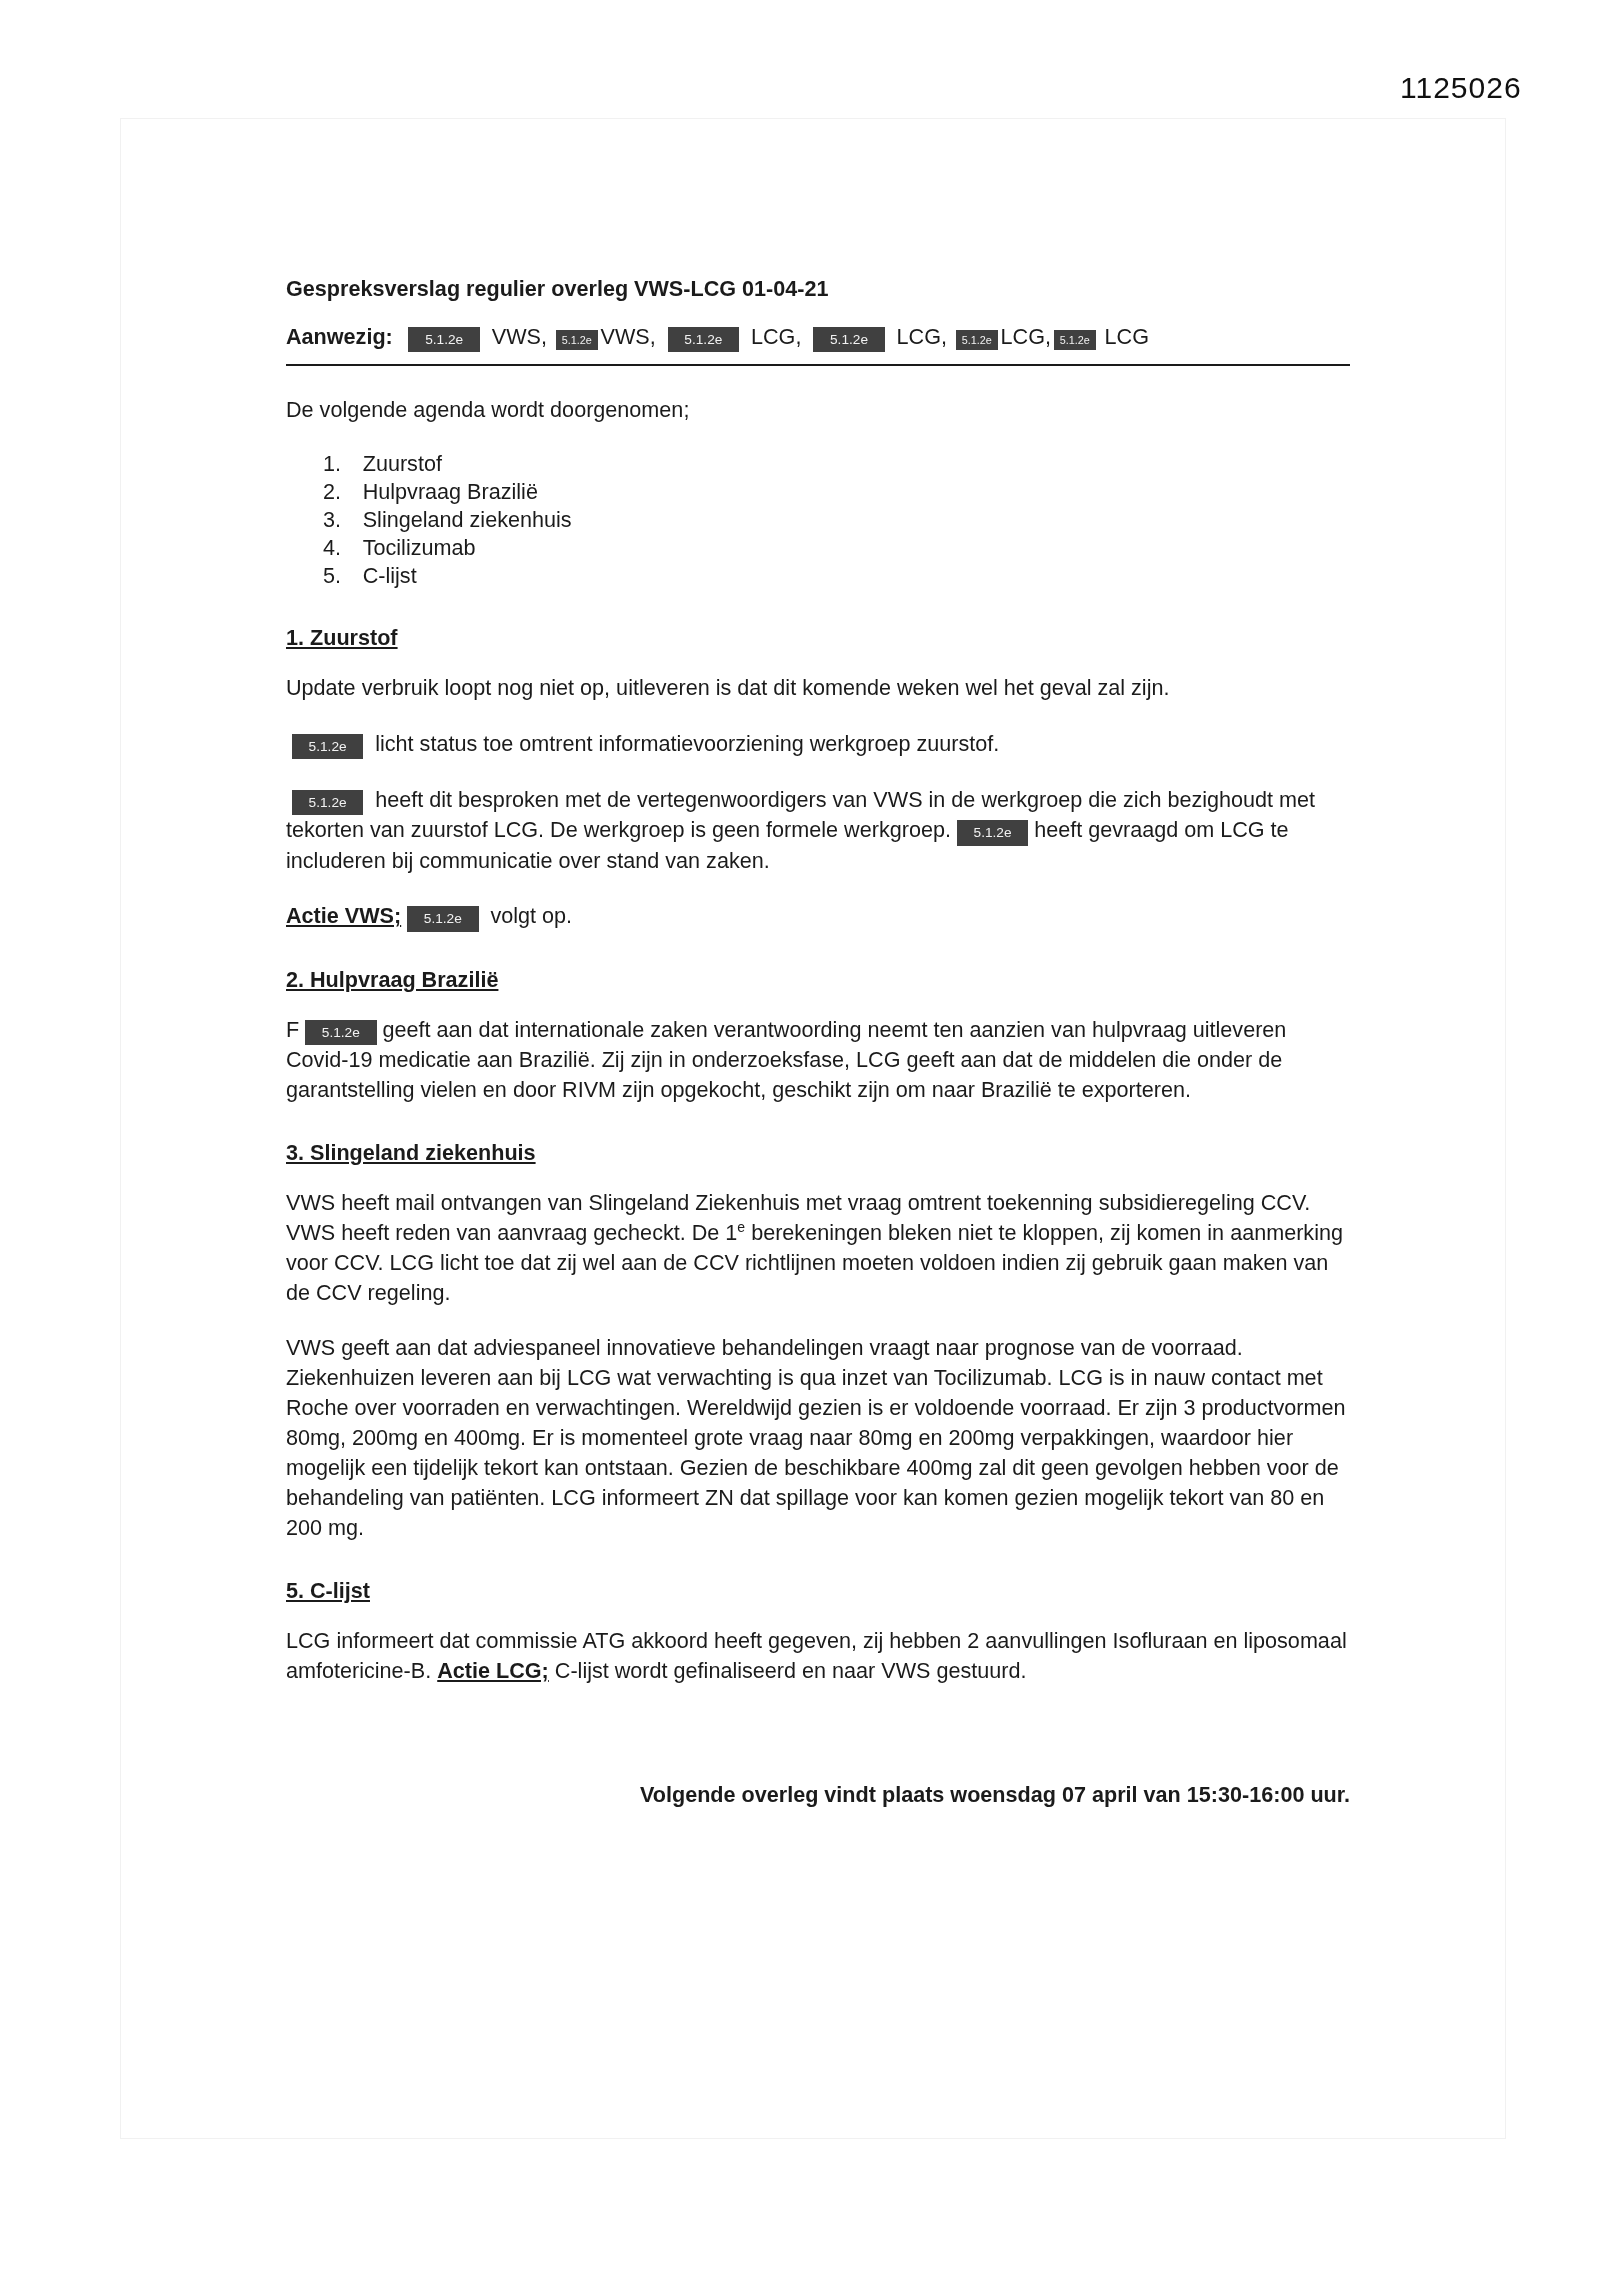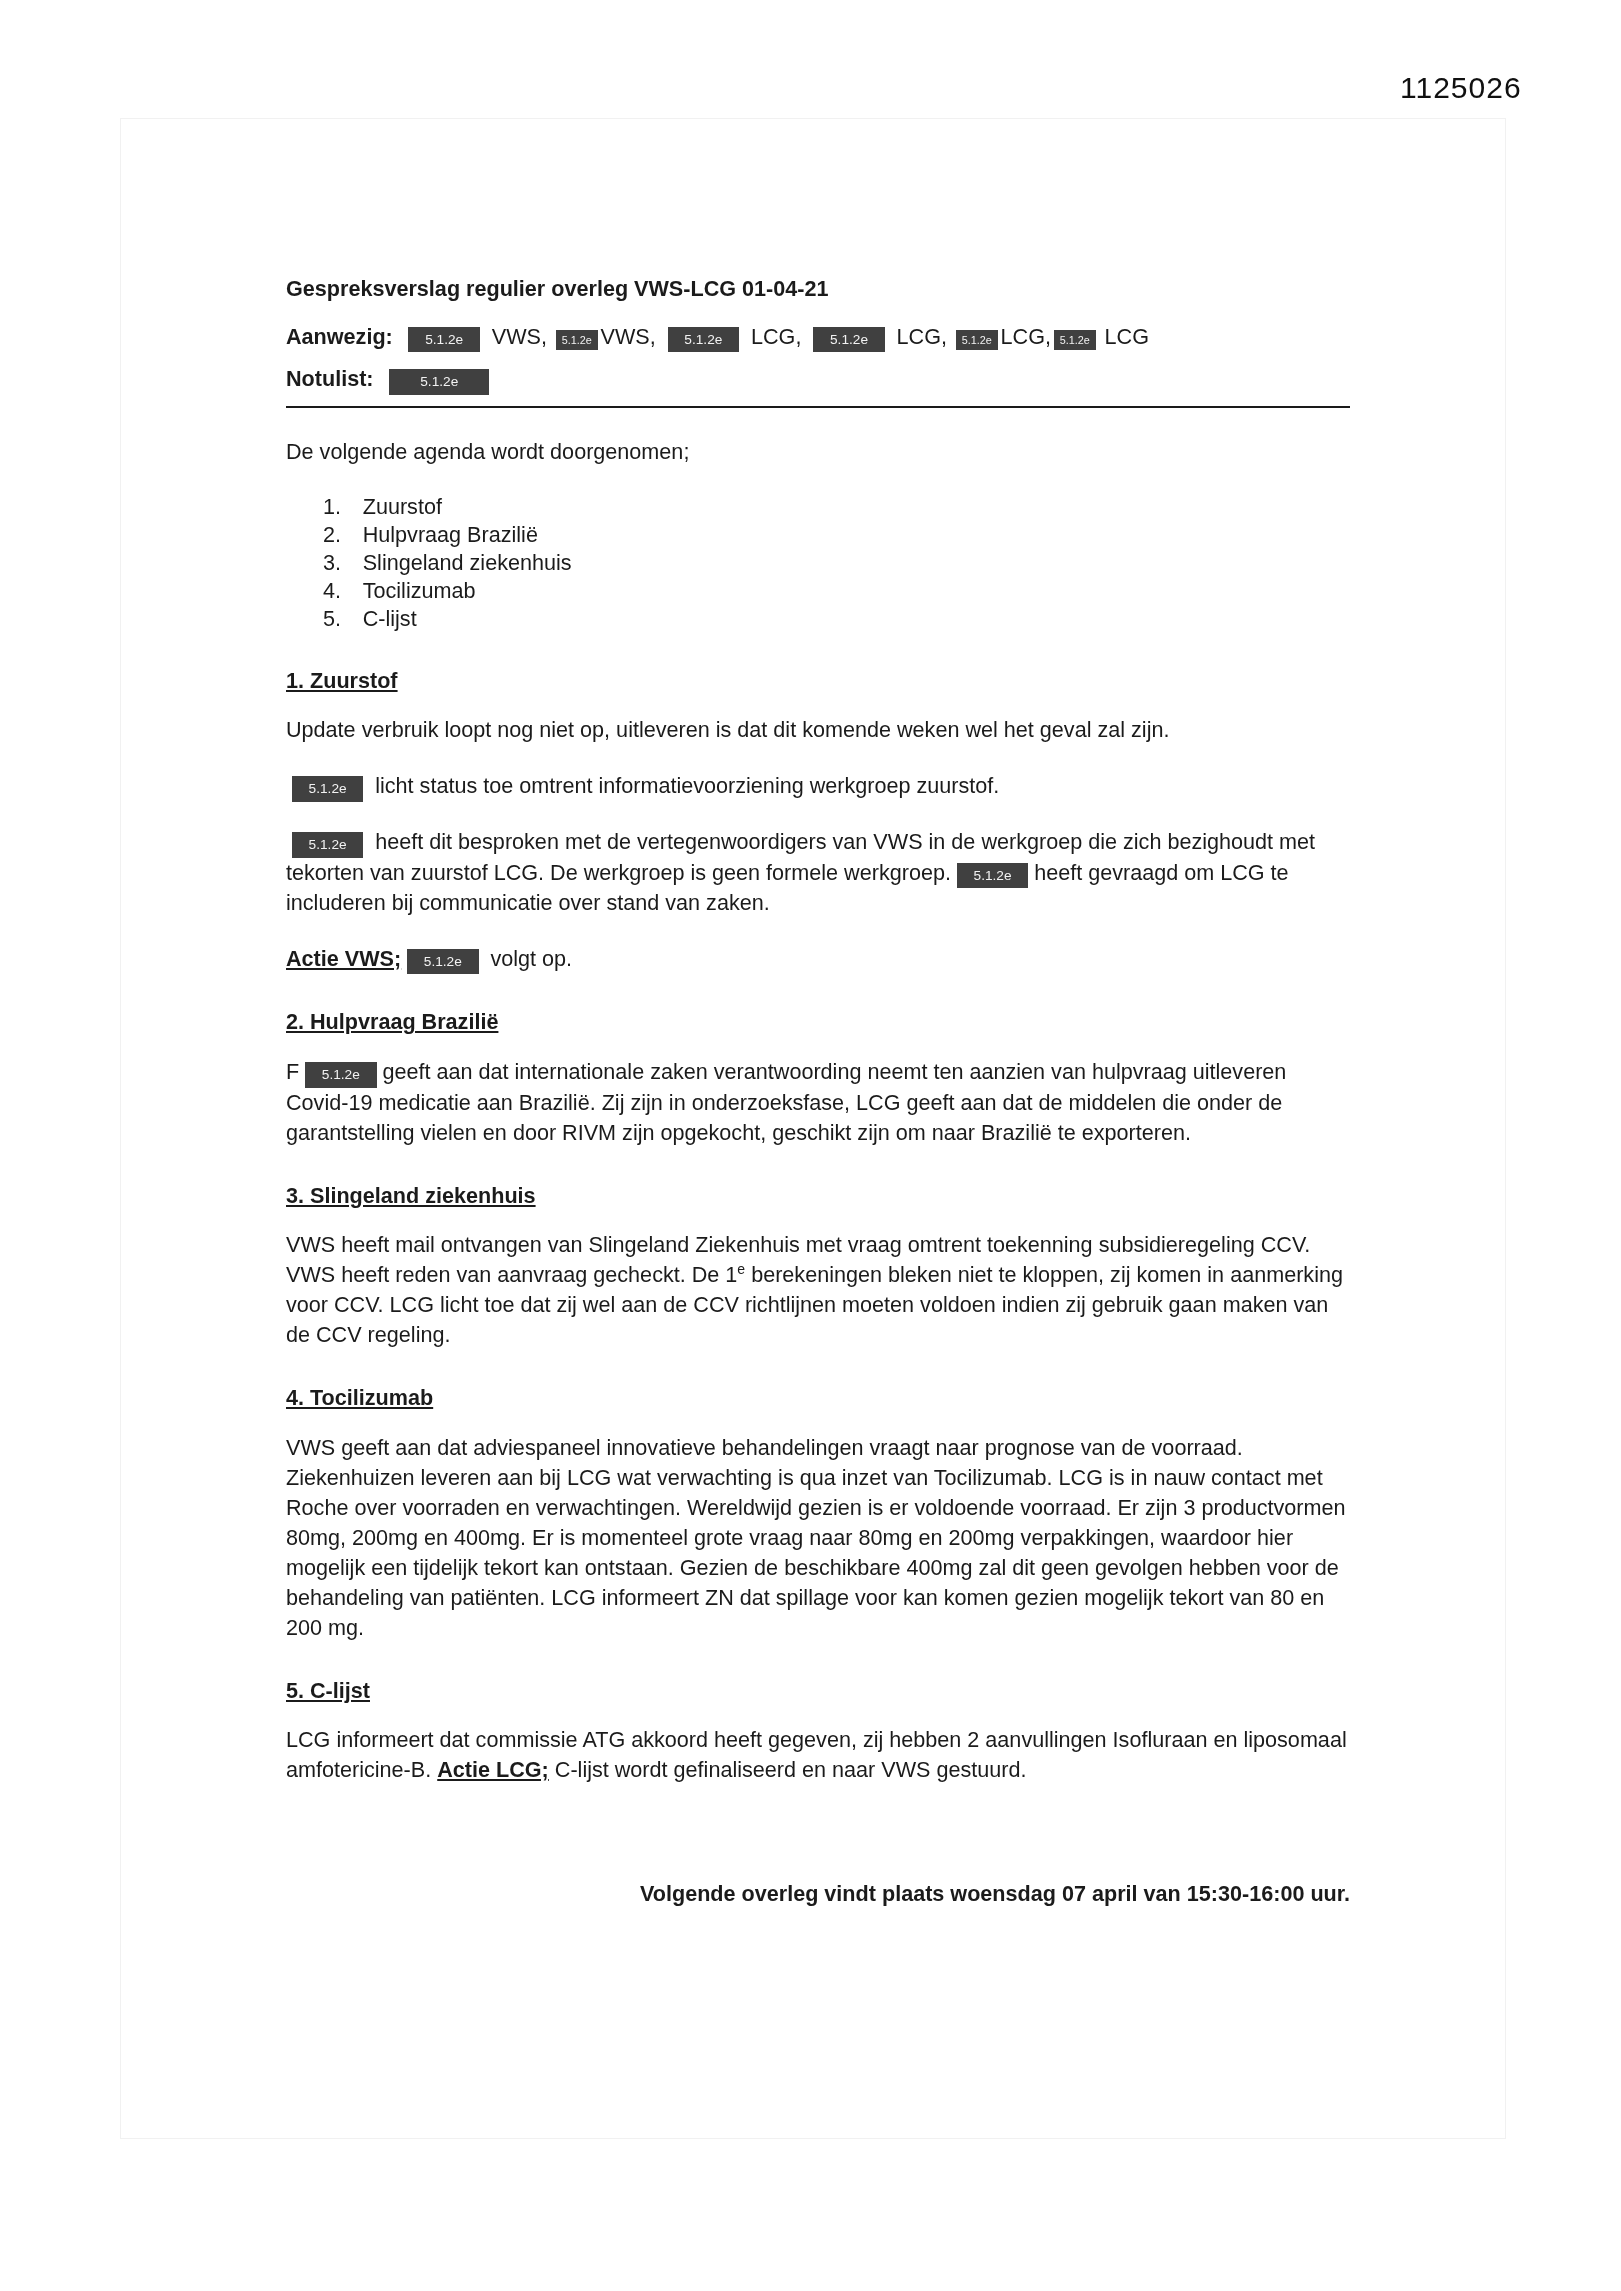--- a/index.html
+++ b/index.html
@@ -117,21 +117,20 @@
 <div class="scan-edge"></div>
 
 <div class="doc-number">1125026</div>
 
 <div class="content">
 
   <p class="title">Gespreksverslag regulier overleg VWS-LCG 01-04-21</p>
 
   <p class="meta-line"><span class="meta-label">Aanwezig:</span><span id="aanwezig-segs"><span class="redaction">5.1.2e</span><span> VWS, </span><span class="redaction sm">5.1.2e</span><span>VWS, </span><span class="redaction">5.1.2e</span><span> LCG, </span><span class="redaction">5.1.2e</span><span> LCG, </span><span class="redaction sm">5.1.2e</span><span>LCG,</span><span class="redaction sm">5.1.2e</span><span> LCG</span></span></p>
 
-  <p class="meta-line"><span class="meta-label">Notulist:</span><span id="notulist-segs"><span class="redaction wide">5.1.2e</span></span></p>
 
   <hr class="rule">
 
   <p class="intro">De volgende agenda wordt doorgenomen;</p>
 
   <ol class="agenda" id="agenda-list">
       <li>Zuurstof</li>
       <li>Hulpvraag Brazilië</li>
       <li>Slingeland ziekenhuis</li>
       <li>Tocilizumab</li>
@@ -141,21 +140,20 @@
   <div id="sections">
       <p class="section-heading extra-gap">1. Zuurstof</p>
       <p class="para"><span>Update verbruik loopt nog niet op, uitleveren is dat dit komende weken wel het geval zal zijn.</span></p>
       <p class="para"><span class="redaction">5.1.2e</span><span> licht status toe omtrent informatievoorziening werkgroep zuurstof.</span></p>
       <p class="para"><span class="redaction">5.1.2e</span><span> heeft dit besproken met de vertegenwoordigers van VWS in de werkgroep die zich bezighoudt met tekorten van zuurstof LCG. De werkgroep is geen formele werkgroep.</span><span class="redaction">5.1.2e</span><span>heeft gevraagd om LCG te includeren bij communicatie over stand van zaken.</span></p>
       <p class="para"><span class="bold-underline">Actie VWS;</span><span class="redaction">5.1.2e</span><span> volgt op.</span></p>
       <p class="section-heading">2. Hulpvraag Brazilië</p>
       <p class="para"><span>F</span><span class="redaction">5.1.2e</span><span>geeft aan dat internationale zaken verantwoording neemt ten aanzien van hulpvraag uitleveren Covid-19 medicatie aan Brazilië. Zij zijn in onderzoeksfase, LCG geeft aan dat de middelen die onder de garantstelling vielen en door RIVM zijn opgekocht, geschikt zijn om naar Brazilië te exporteren.</span></p>
       <p class="section-heading">3. Slingeland ziekenhuis</p>
       <p class="para"><span>VWS heeft mail ontvangen van Slingeland Ziekenhuis met vraag omtrent toekenning subsidieregeling CCV. VWS heeft reden van aanvraag gecheckt. De 1</span><sup>e</sup><span> berekeningen bleken niet te kloppen, zij komen in aanmerking voor CCV. LCG licht toe dat zij wel aan de CCV richtlijnen moeten voldoen indien zij gebruik gaan maken van de CCV regeling.</span></p>
-      <p class="section-heading">4. Tocilizumab</p>
       <p class="para"><span>VWS geeft aan dat adviespaneel innovatieve behandelingen vraagt naar prognose van de voorraad. Ziekenhuizen leveren aan bij LCG wat verwachting is qua inzet van Tocilizumab. LCG is in nauw contact met Roche over voorraden en verwachtingen. Wereldwijd gezien is er voldoende voorraad. Er zijn 3 productvormen 80mg, 200mg en 400mg. Er is momenteel grote vraag naar 80mg en 200mg verpakkingen, waardoor hier mogelijk een tijdelijk tekort kan ontstaan. Gezien de beschikbare 400mg zal dit geen gevolgen hebben voor de behandeling van patiënten. LCG informeert ZN dat spillage voor kan komen gezien mogelijk tekort van 80 en 200 mg.</span></p>
       <p class="section-heading">5. C-lijst</p>
       <p class="para"><span>LCG informeert dat commissie ATG akkoord heeft gegeven, zij hebben 2 aanvullingen Isofluraan en liposomaal amfotericine-B.  </span><span class="bold-underline">Actie LCG;</span><span> C-lijst wordt gefinaliseerd en naar VWS gestuurd.</span></p>
     </div>
 
   <p class="closing">Volgende overleg vindt plaats woensdag 07 april van 15:30-16:00 uur.</p>
 
 </div>
 
 

